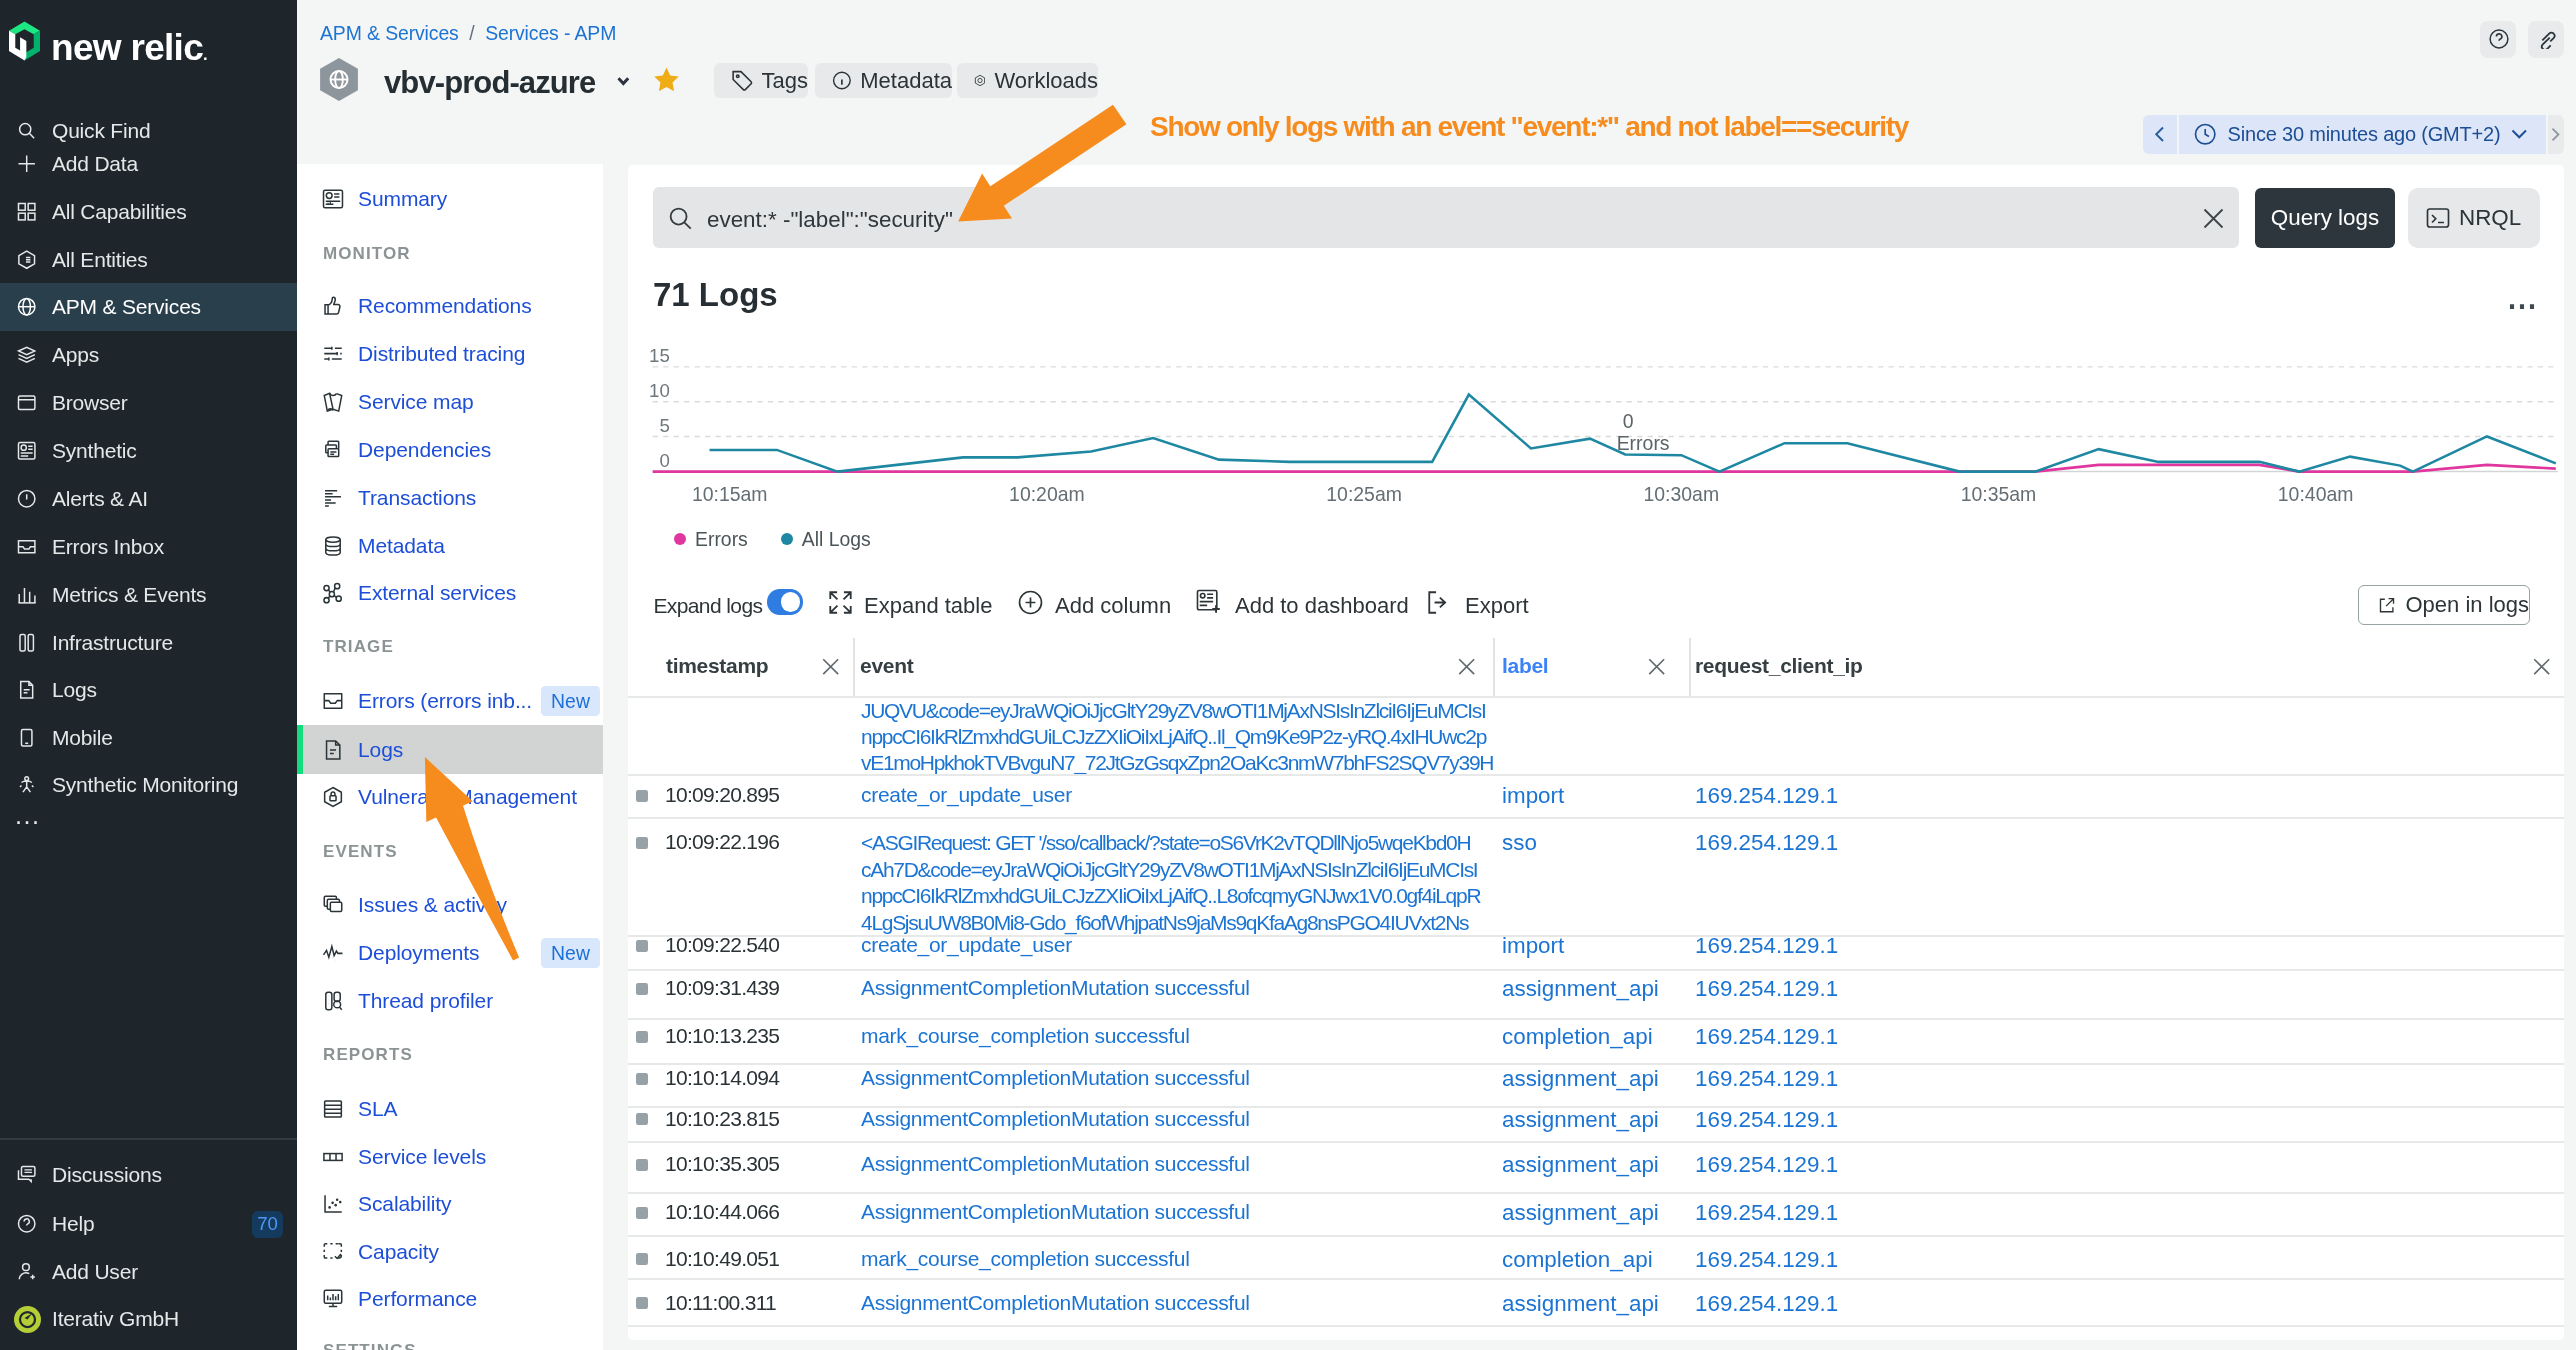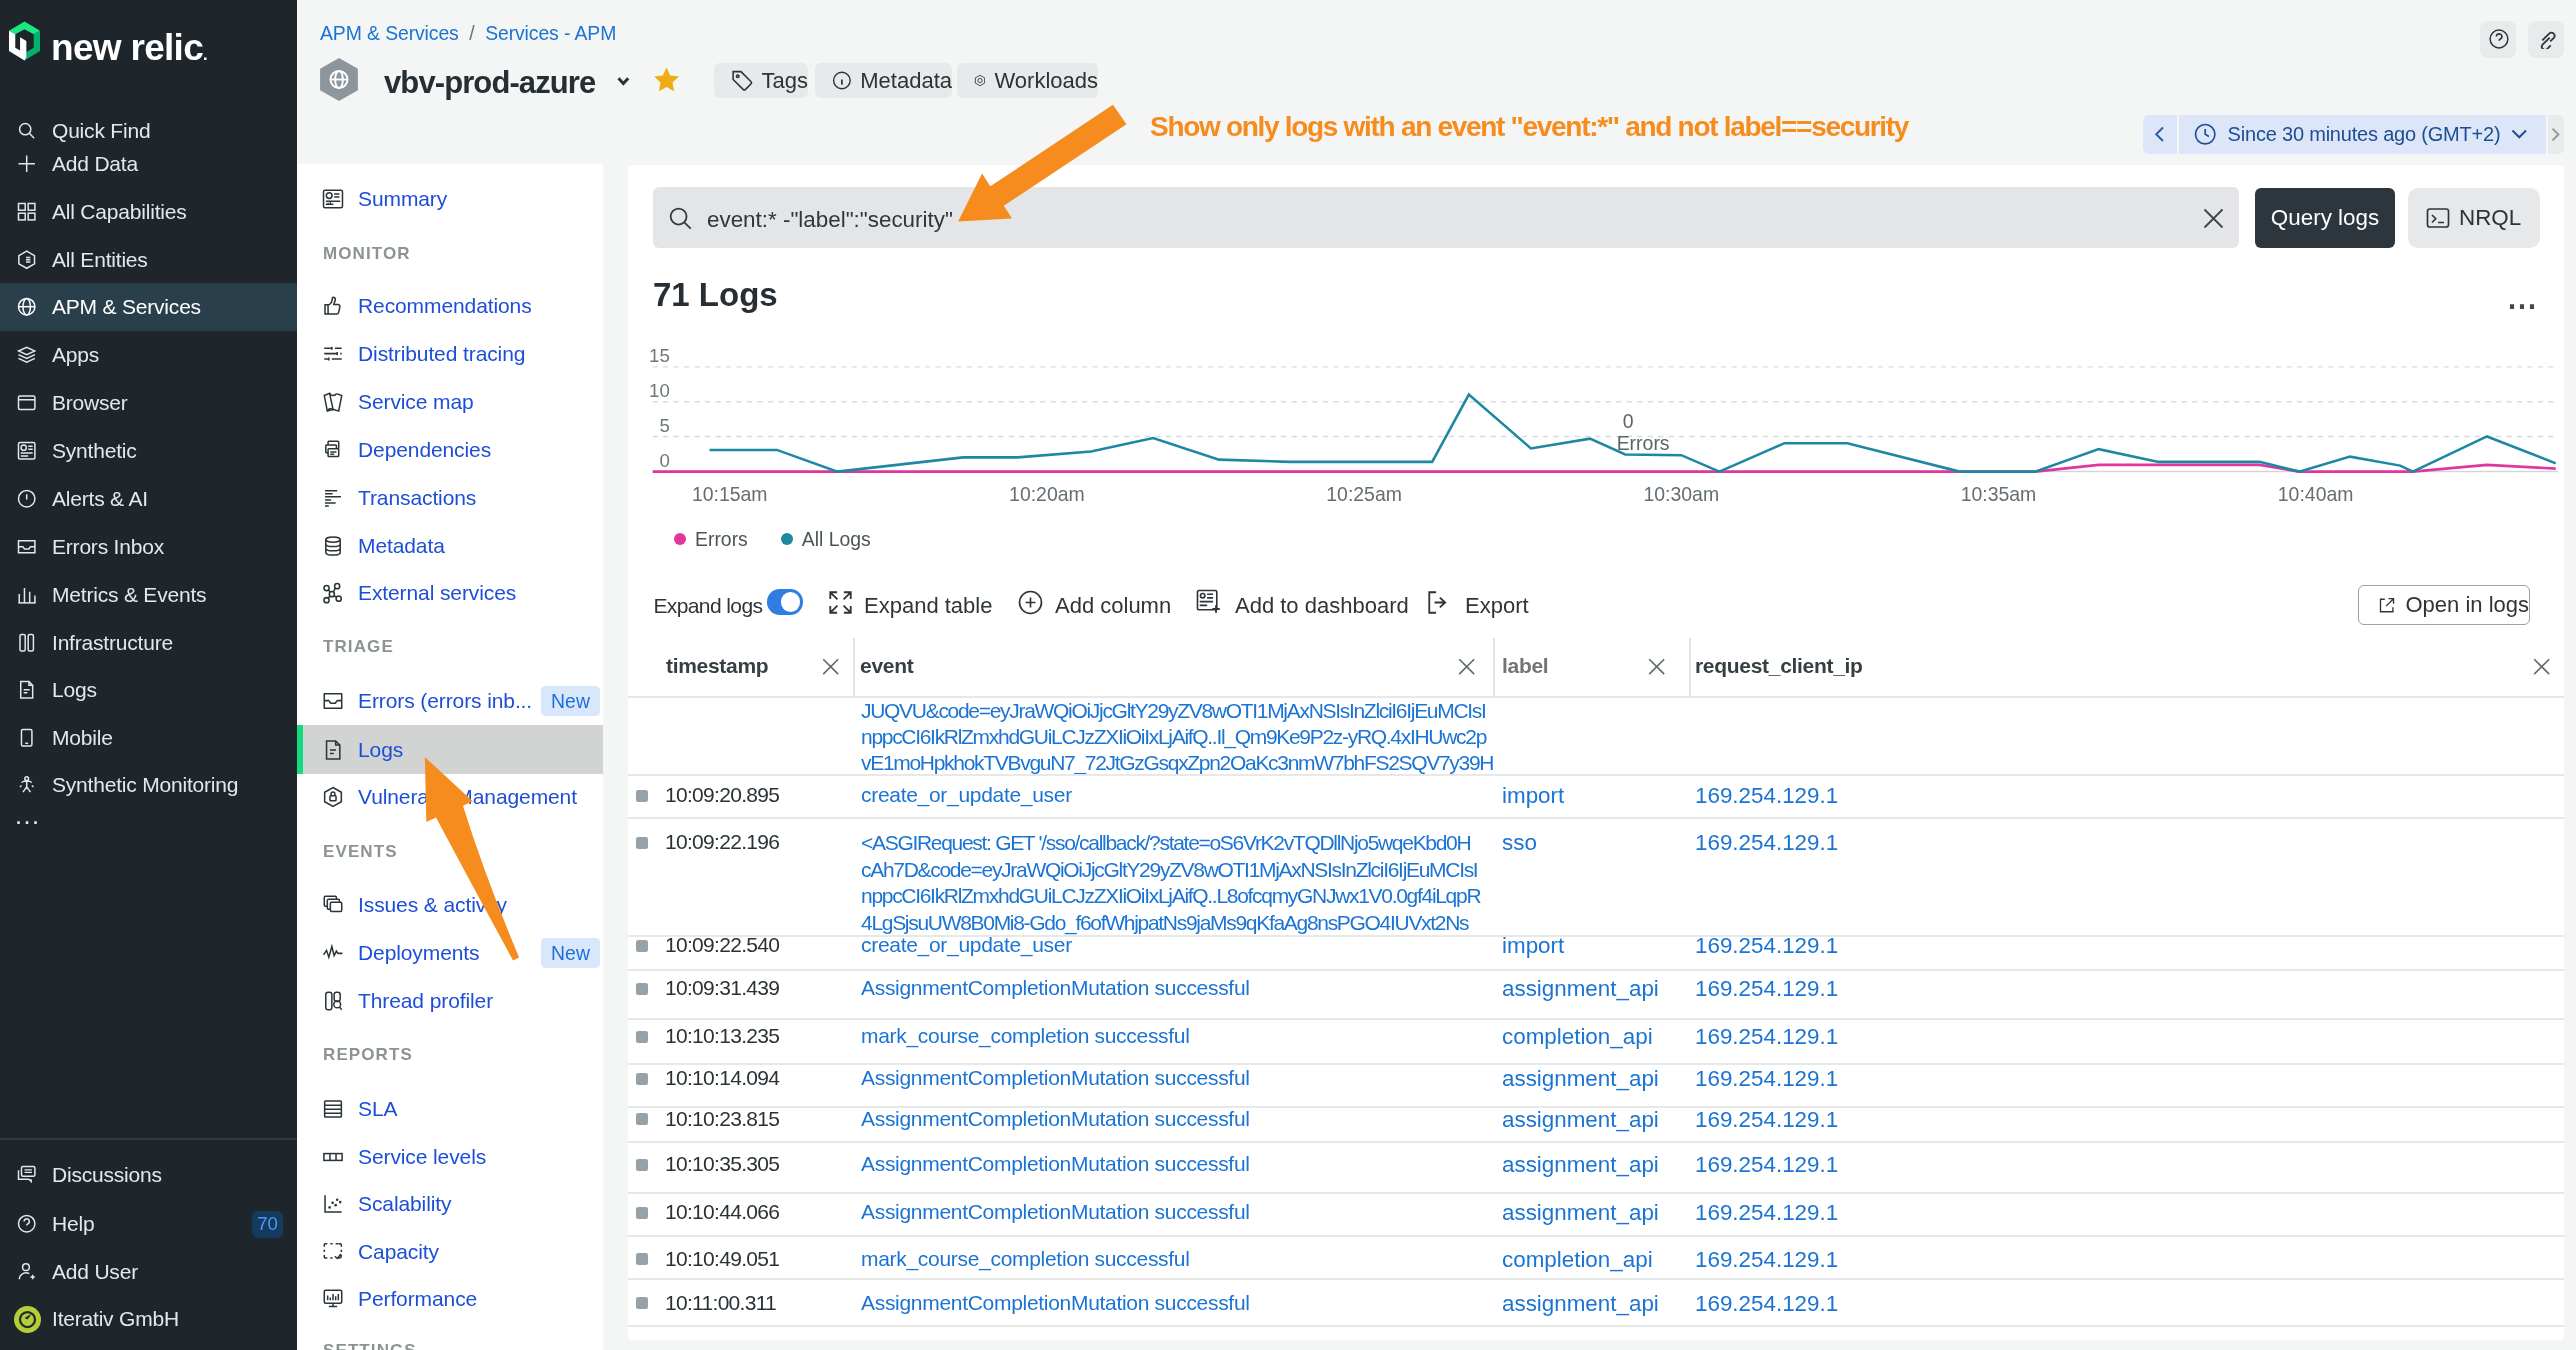--- a/index.html
+++ b/index.html
@@ -514,21 +514,21 @@
         <path d="M11 4 H4 v20 h20 v-7 M17 3 h8 v8 M25 3 L13 15"></path>
       </svg>
     <span style="margin-left:9.7px;white-space:nowrap">Open in logs</span>
   </div>
 
   <div class="colline" style="left:225px;top:473px;height:58px"></div>
   <div class="colline" style="left:865px;top:473px;height:58px"></div>
   <div class="colline" style="left:1061px;top:473px;height:58px"></div>
   <div class="abs" style="left:38px;top:489px;font-size:21px;font-weight:bold;letter-spacing:-0.3px;color:#363f42">timestamp</div>
   <div class="abs" style="left:232px;top:489px;font-size:21px;font-weight:bold;letter-spacing:-0.3px;color:#363f42">event</div>
-  <div class="abs" style="left:874px;top:489px;font-size:21px;font-weight:bold;letter-spacing:-0.3px;color:#737373">label</div>
+  <div class="abs" style="left:874px;top:489px;font-size:21px;font-weight:bold;letter-spacing:-0.3px;color:#3b82f6">label</div>
   <div class="abs" style="left:1067px;top:489px;font-size:21px;font-weight:bold;letter-spacing:-0.3px;color:#363f42">request_client_ip</div>
   <svg class="xicon" style="left:193px;top:492px" viewBox="0 0 26 26" fill="none" stroke="currentColor" stroke-width="2.2">
       <path d="M3 3 L23 23 M23 3 L3 23"></path>
     </svg>
   <svg class="xicon" style="left:829px;top:492px" viewBox="0 0 26 26" fill="none" stroke="currentColor" stroke-width="2.2">
       <path d="M3 3 L23 23 M23 3 L3 23"></path>
     </svg>
   <svg class="xicon" style="left:1019px;top:492px" viewBox="0 0 26 26" fill="none" stroke="currentColor" stroke-width="2.2">
       <path d="M3 3 L23 23 M23 3 L3 23"></path>
     </svg>

